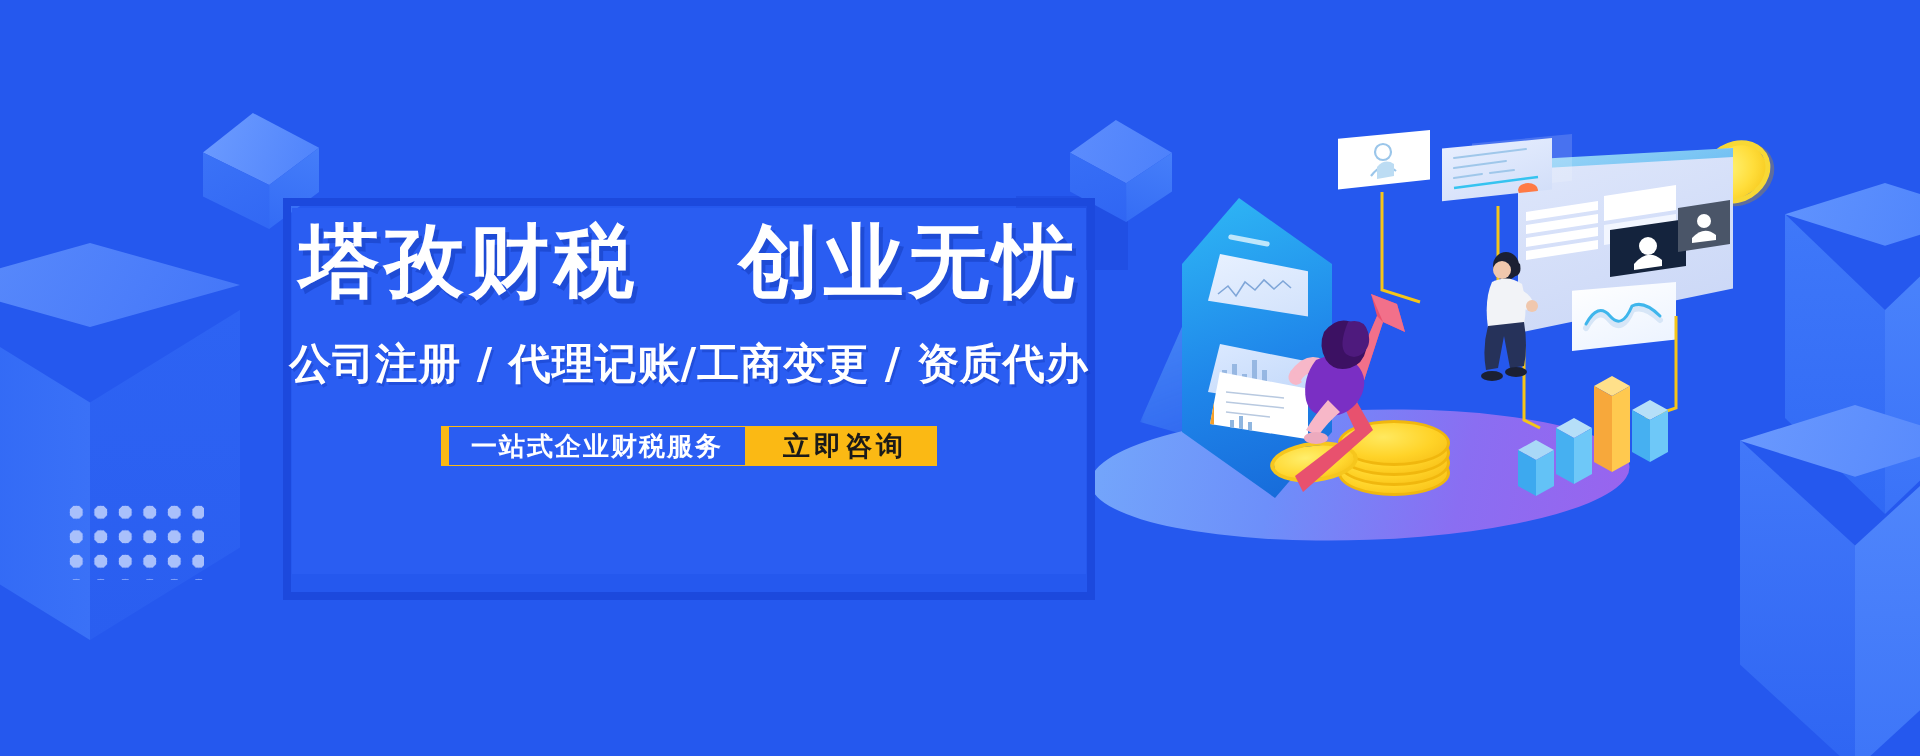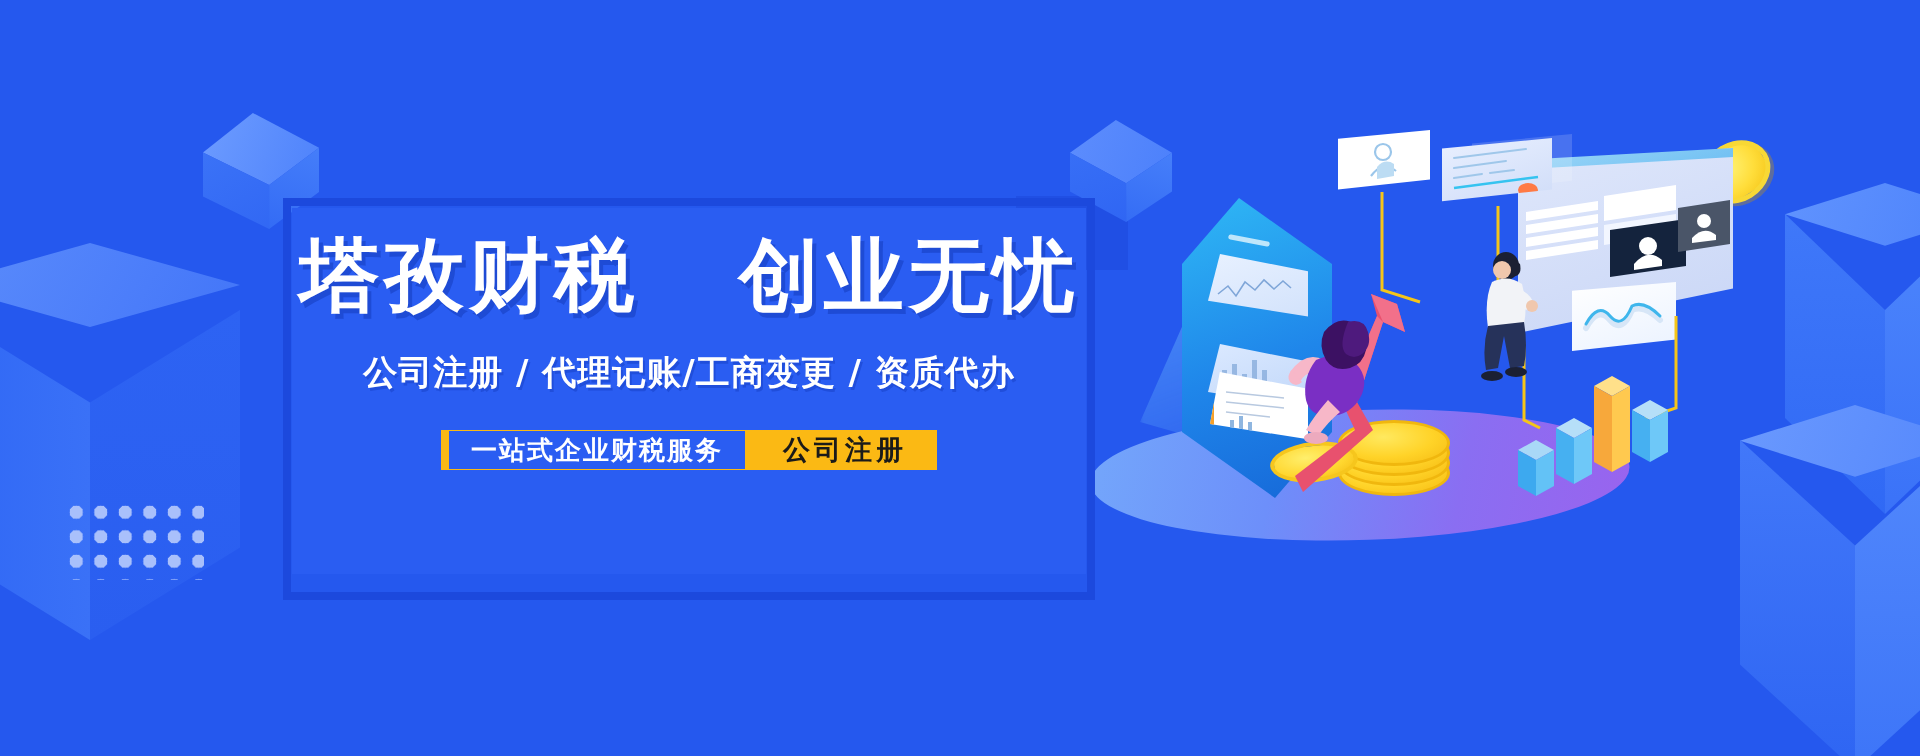--- a/index.html
+++ b/index.html
@@ -145,39 +145,39 @@
 
   
   .content {
     position: absolute;
     left: 283px; top: 198px;
     width: 812px; height: 402px;
     display: flex;
     flex-direction: column;
     align-items: center;
     justify-content: flex-start;
-    padding-top: 38px;
+    padding-top: 24px;
   }
 
   .headline {
     color: #ffffff;
     font-size: 80px;
     font-weight: bold;
     letter-spacing: 5px;
     line-height: 1;
     white-space: nowrap;
     text-shadow: 4px 5px 0 rgba(20, 60, 190, .55);
     font-family: "DejaVu Sans", "Liberation Sans", sans-serif;
   }
   .headline .gap { display: inline-block; width: 34px; }
 
   .subline {
     margin-top: 34px;
     color: #ffffff;
-    font-size: 34px;
+    font-size: 42px;
     font-weight: bold;
     letter-spacing: 1px;
     white-space: nowrap;
     text-shadow: 2px 3px 0 rgba(20, 60, 190, .45);
     font-family: "DejaVu Sans", "Liberation Sans", sans-serif;
   }
 
   
   .cta {
     margin-top: 34px;
@@ -559,18 +559,18 @@
     <div class="headline">
       <span>塔孜财税</span>
       <span class="gap"></span>
       <span>创业无忧</span>
     </div>
 
     <div class="subline">公司注册 / 代理记账/工商变更 / 资质代办</div>
 
     <div class="cta">
       <div class="cta-tag">一站式企业财税服务</div>
-      <div class="cta-btn">公司注册</div>
+      <div class="cta-btn">立即咨询</div>
     </div>
 
   </div>
 
 </div>
 
 </body></html>

